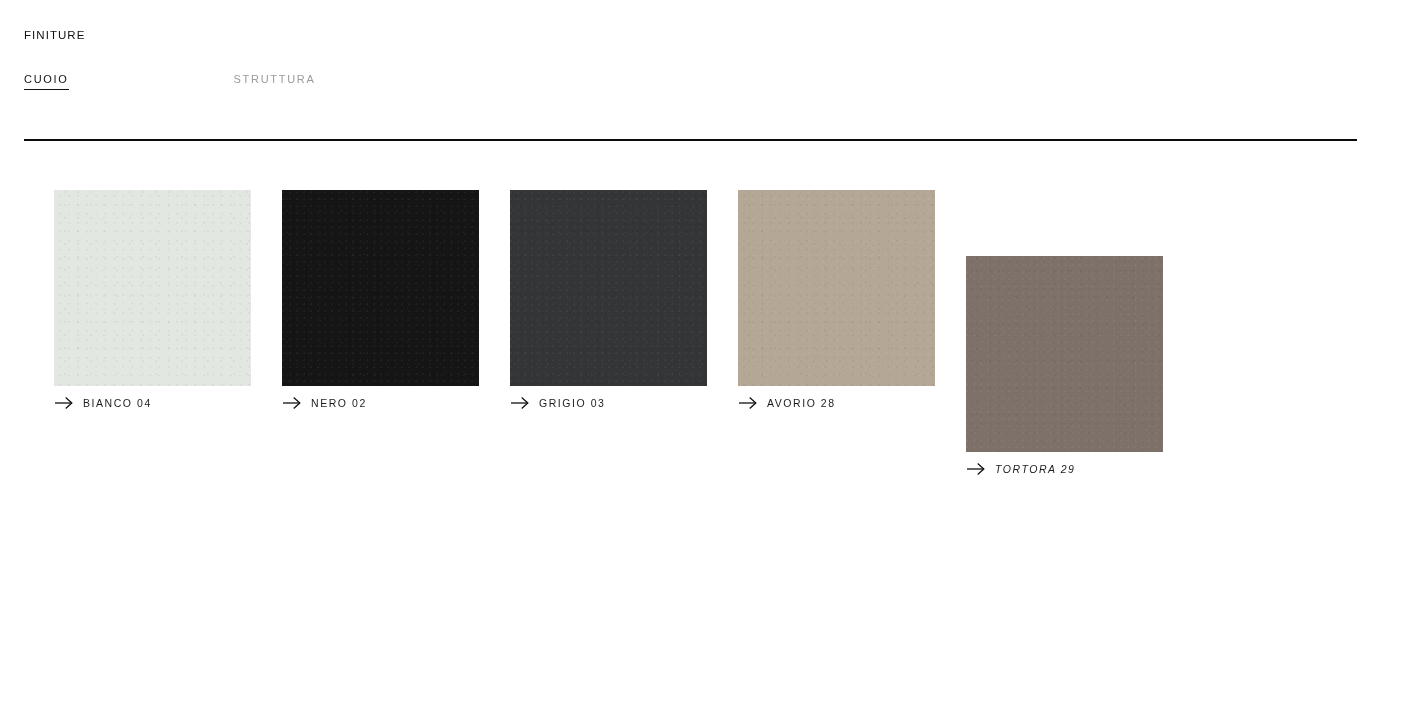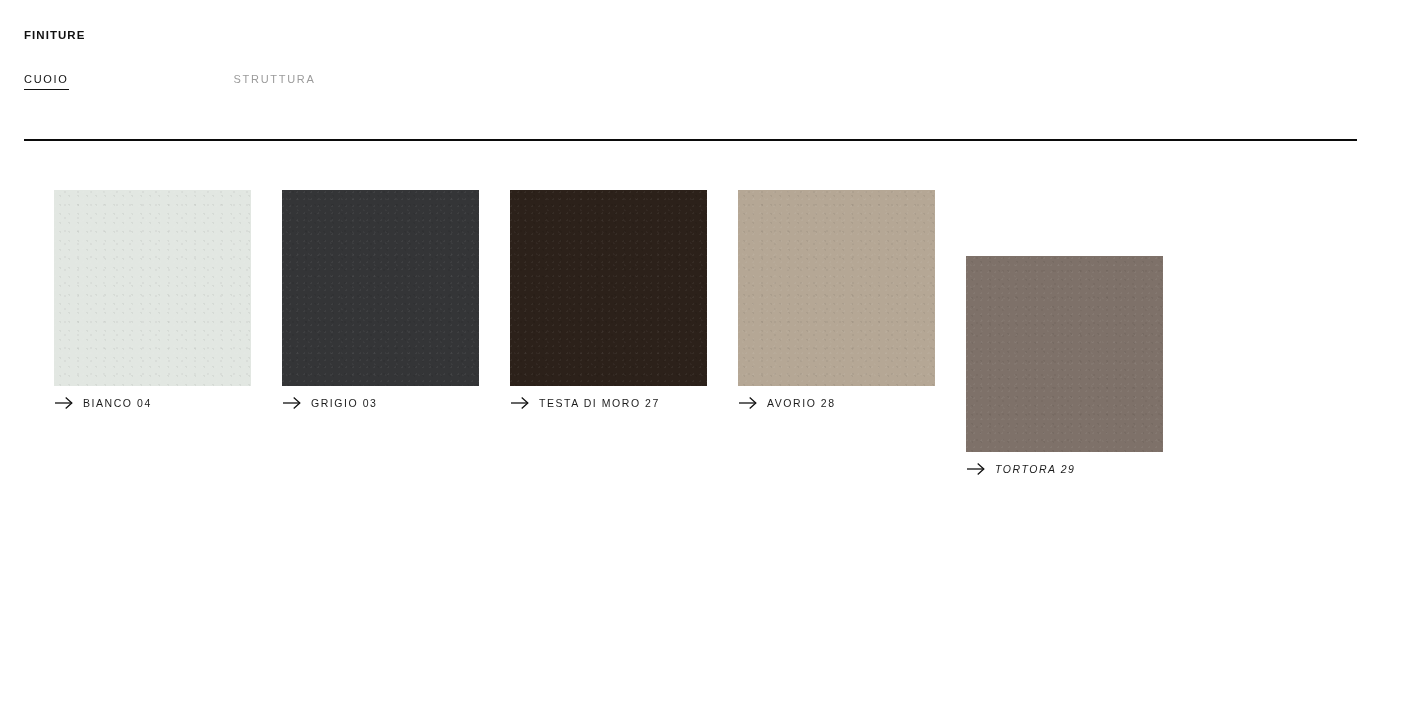--- a/index.html
+++ b/index.html
@@ -20,21 +20,21 @@
     padding-left: 24px;
     padding-right: 24px;
   }
 
   
   .section-title {
     position: absolute;
     left: 24px;
     top: 28px;
     font-size: 11.5px;
-    font-weight: 700;
+    font-weight: 400;
     letter-spacing: 1.05px;
     color: #111111;
     line-height: 14px;
     text-align: right;
   }
 
   .tabs {
     position: absolute;
     left: 24px;
     top: 71px;
@@ -166,51 +166,51 @@
         <span class="arrow-icon">
           <svg viewBox="0 0 20 14" width="20" height="14" aria-hidden="true">
             <path d="M1 7 H17.5" stroke="#111111" stroke-width="1.3" fill="none"></path>
             <path d="M12.2 2 L17.8 7 L12.2 12" stroke="#111111" stroke-width="1.3" fill="none" stroke-linecap="square"></path>
           </svg>
         </span>
         <span class="swatch-label">BIANCO 04</span>
       </div>
     </div>
 
+    <div class="cell">
+      <div class="swatch" style="background-color: rgb(21, 21, 21);">
+        <div class="grain"></div>
+      </div>
+      <div class="label-row">
+        <span class="arrow-icon">
+          <svg viewBox="0 0 20 14" width="20" height="14" aria-hidden="true">
+            <path d="M1 7 H17.5" stroke="#111111" stroke-width="1.3" fill="none"></path>
+            <path d="M12.2 2 L17.8 7 L12.2 12" stroke="#111111" stroke-width="1.3" fill="none" stroke-linecap="square"></path>
+          </svg>
+        </span>
+        <span class="swatch-label">NERO 02</span>
+      </div>
+    </div>
 
     <div class="cell">
       <div class="swatch" style="background-color: rgb(52, 53, 55);">
         <div class="grain"></div>
       </div>
       <div class="label-row">
         <span class="arrow-icon">
           <svg viewBox="0 0 20 14" width="20" height="14" aria-hidden="true">
             <path d="M1 7 H17.5" stroke="#111111" stroke-width="1.3" fill="none"></path>
             <path d="M12.2 2 L17.8 7 L12.2 12" stroke="#111111" stroke-width="1.3" fill="none" stroke-linecap="square"></path>
           </svg>
         </span>
         <span class="swatch-label">GRIGIO 03</span>
       </div>
     </div>
 
 
-    <div class="cell">
-      <div class="swatch" style="background-color: rgb(44, 33, 26);">
-        <div class="grain"></div>
-      </div>
-      <div class="label-row">
-        <span class="arrow-icon">
-          <svg viewBox="0 0 20 14" width="20" height="14" aria-hidden="true">
-            <path d="M1 7 H17.5" stroke="#111111" stroke-width="1.3" fill="none"></path>
-            <path d="M12.2 2 L17.8 7 L12.2 12" stroke="#111111" stroke-width="1.3" fill="none" stroke-linecap="square"></path>
-          </svg>
-        </span>
-        <span class="swatch-label">TESTA DI MORO 27</span>
-      </div>
-    </div>
 
     <div class="cell">
       <div class="swatch" style="background-color: rgb(181, 167, 149);">
         <div class="grain"></div>
       </div>
       <div class="label-row">
         <span class="arrow-icon">
           <svg viewBox="0 0 20 14" width="20" height="14" aria-hidden="true">
             <path d="M1 7 H17.5" stroke="#111111" stroke-width="1.3" fill="none"></path>
             <path d="M12.2 2 L17.8 7 L12.2 12" stroke="#111111" stroke-width="1.3" fill="none" stroke-linecap="square"></path>

